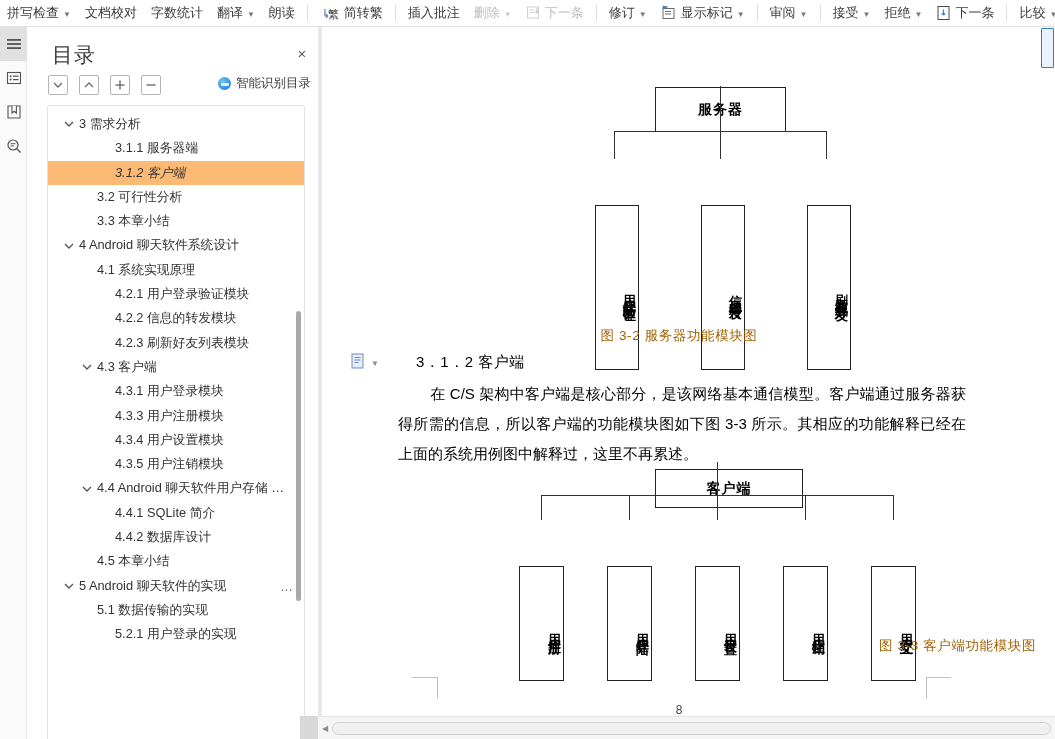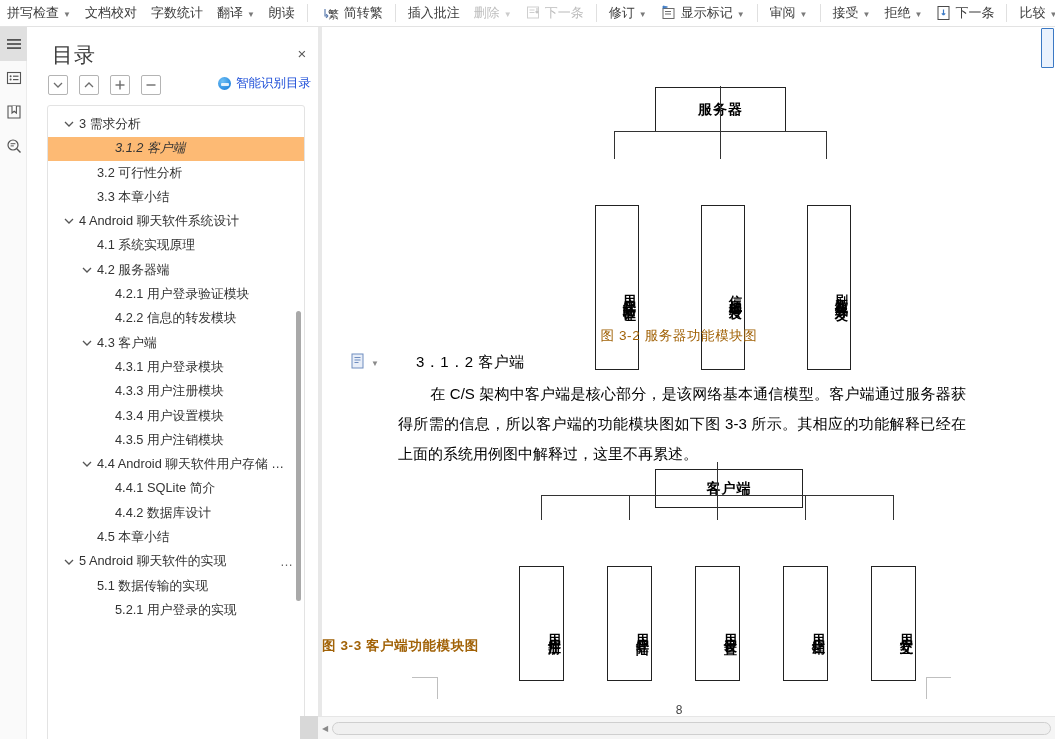--- a/index.html
+++ b/index.html
@@ -95,21 +95,21 @@
     border-radius: 2px;
     margin-right: 11px;
     display: flex; align-items: center; justify-content: center;
     background: #fff;
     cursor: default;
   }
   #toc-smart {
     position: absolute; right: 13px; top: 48px;
     display: flex; align-items: center;
     font-size: 12.5px;
-    color: #1d4ed8;
+    color: #404040;
     cursor: default;
   }
   #toc-smart .dot {
     width: 13px; height: 13px;
     border-radius: 50%;
     background: radial-gradient(circle at 35% 32%, #6fc0f5 0%, #2b8ce0 70%, #1b6fc0 100%);
     margin-right: 5px;
     flex: none;
     position: relative;
   }
@@ -474,49 +474,49 @@
       <div id="toc-inner">
           <div class="toc-row lv1">
             <span class="txt"></span>
           </div>
           <div class="toc-row lv1">
             <span class="chev"><svg width="12" height="12" viewBox="0 0 12 12">
                 <path d="M2 4 L6 8 L10 4" fill="none" stroke="#555" stroke-width="1.3"></path>
               </svg></span>
             <span class="txt">3 需求分析</span>
           </div>
+          <div class="toc-row lv3">
+            <span class="txt">3.1.1 服务器端</span>
+          </div>
           <div class="toc-row lv3 sel">
             <span class="txt">3.1.2 客户端</span>
           </div>
           <div class="toc-row lv2">
             <span class="txt">3.2 可行性分析</span>
           </div>
           <div class="toc-row lv2">
             <span class="txt">3.3 本章小结</span>
           </div>
           <div class="toc-row lv1">
             <span class="chev"><svg width="12" height="12" viewBox="0 0 12 12">
                 <path d="M2 4 L6 8 L10 4" fill="none" stroke="#555" stroke-width="1.3"></path>
               </svg></span>
             <span class="txt">4 Android 聊天软件系统设计</span>
           </div>
           <div class="toc-row lv2">
             <span class="txt">4.1 系统实现原理</span>
           </div>
-          <div class="toc-row lv2">
-            <span class="chev"><svg width="12" height="12" viewBox="0 0 12 12">
-                <path d="M2 4 L6 8 L10 4" fill="none" stroke="#555" stroke-width="1.3"></path>
-              </svg></span>
-            <span class="txt">4.2 服务器端</span>
-          </div>
           <div class="toc-row lv3">
             <span class="txt">4.2.1 用户登录验证模块</span>
           </div>
           <div class="toc-row lv3">
             <span class="txt">4.2.2 信息的转发模块</span>
+          </div>
+          <div class="toc-row lv3">
+            <span class="txt">4.2.3 刷新好友列表模块</span>
           </div>
           <div class="toc-row lv2">
             <span class="chev"><svg width="12" height="12" viewBox="0 0 12 12">
                 <path d="M2 4 L6 8 L10 4" fill="none" stroke="#555" stroke-width="1.3"></path>
               </svg></span>
             <span class="txt">4.3 客户端</span>
           </div>
           <div class="toc-row lv3">
             <span class="txt">4.3.1 用户登录模块</span>
           </div>
@@ -609,21 +609,21 @@
       <div class="ln v" style="left:395px; top:468px; height:25px;"></div>
       <div class="ln v" style="left:483px; top:468px; height:25px;"></div>
       <div class="ln v" style="left:571px; top:468px; height:25px;"></div>
 
       <div class="dbox vert" style="left:197px; top:493px; width:45px; height:115px;">用户注册</div>
       <div class="dbox vert" style="left:285px; top:493px; width:45px; height:115px;">用户登陆</div>
       <div class="dbox vert" style="left:373px; top:493px; width:45px; height:115px;">用户设置</div>
       <div class="dbox vert" style="left:461px; top:493px; width:45px; height:115px;">用户注销</div>
       <div class="dbox vert" style="left:549px; top:493px; width:45px; height:115px;">用户交互</div>
 
-      <div class="caption" style="left:0; top:610px; width:714px; text-align:left;font-weight:bold;">图 3-3 客户端功能模块图</div>
+      <div class="caption" style="left:0; top:610px; width:714px; text-align:right;">图 3-3 客户端功能模块图</div>
     </div>
 
     <div class="corner" style="left:90px; top:650px;">
       <div class="h" style="left:0; top:0; width:25px;"></div>
       <div class="v" style="left:25px; top:0; height:22px;"></div>
     </div>
     <div class="corner" style="left:600px; top:650px;">
       <div class="h" style="left:4px; top:0; width:25px;"></div>
       <div class="v" style="left:4px; top:0; height:22px;"></div>
     </div>

